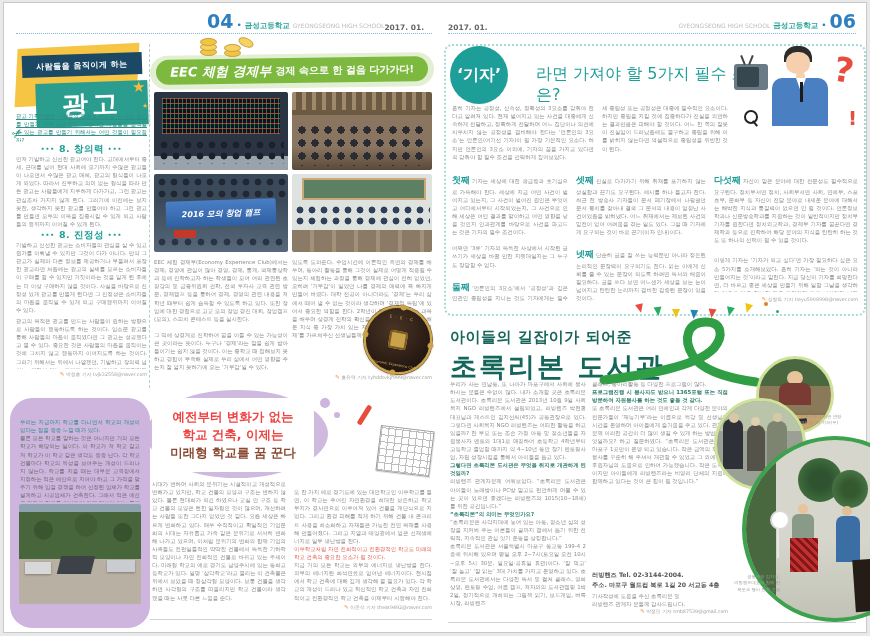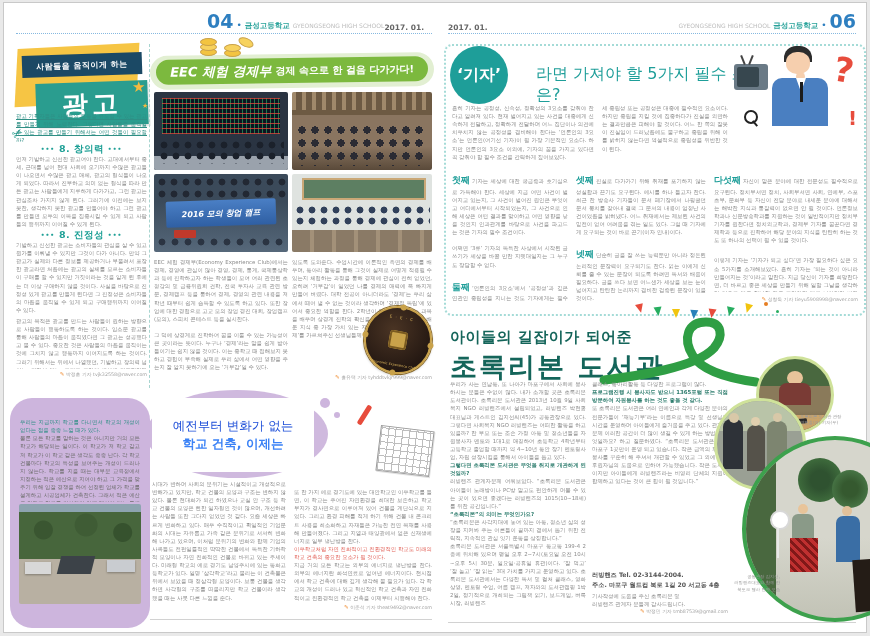--- a/index.html
+++ b/index.html
@@ -147,22 +147,23 @@
   </div>
   <div class="photo" style="left:9px;top:106px;width:122px;height:100;height:100px;background:linear-gradient(180deg,#8da4b0 0 8%,#47663c 8% 55%,#b8b0a2 55%)">
     <div class="abs" style="left:0;top:6px;width:122px;height:50px;background-image:radial-gradient(circle at 20% 40%,#3a5631 0 9px,transparent 10px),radial-gradient(circle at 55% 30%,#3f5c35 0 11px,transparent 12px),radial-gradient(circle at 85% 45%,#36522e 0 9px,transparent 10px)"></div>
     <div class="abs" style="left:40px;top:52px;width:34px;height:18px;background:#3c4248;transform:skewX(-14deg)"></div>
     <div class="abs" style="left:6px;top:58px;width:26px;height:12px;background:#d8d8d8;box-shadow:0 1px 2px rgba(0,0,0,.3)"></div>
     <div class="abs" style="left:88px;top:56px;width:28px;height:12px;background:#c9ccd0;box-shadow:0 1px 2px rgba(0,0,0,.3)"></div>
   </div>
 </div>
 
 <div class="abs" style="left:152px;top:398px;width:162px;height:74px;background:#fff;border-radius:12px;display:flex;flex-direction:column;align-items:center;justify-content:center;line-height:1.45">
-  <span style="font-size:12.5px;font-weight:normal;color:#1d4ed8">예전부터 변화가 없는</span>
-  <span style="font-size:12.5px;font-weight:bold;color:#3b82f6">학교 건축, 이제는</span>
+  <span style="font-size:12.5px;font-weight:bold;color:#ef4444">예전부터 변화가 없는</span>
+  <span style="font-size:12.5px;font-weight:bold;color:#ef4444">학교 건축, 이제는</span>
+  <span style="font-size:12.5px;font-weight:bold;color:#8a4a33">미래형 학교를 꿈 꾼다</span>
 </div>
 <div class="abs" style="left:320px;top:398px;width:10px;height:10px;border-radius:50%;background:#cdb5dd"></div>
 <div class="abs" style="left:334px;top:412px;width:6px;height:6px;border-radius:50%;background:#cdb5dd"></div>
 <div class="abs" style="left:362px;top:404px;width:5px;height:22px;background:#e74c3c;transform:rotate(32deg);border-radius:2px"></div>
 <div class="abs" style="left:378px;top:428px;width:52px;height:44px;background:#fff;border:1px solid #9a9a9a;background-image:repeating-linear-gradient(0deg,#bdbdbd 0 1px,transparent 1px 7px),repeating-linear-gradient(90deg,#bdbdbd 0 1px,transparent 1px 7px);transform:rotate(7deg);box-shadow:1px 1px 0 rgba(0,0,0,.12)"></div>
 
 <div class="abs bt" style="left:152px;top:480px;width:134px;height:135px">시대가 변하며 사회의 분위기는 시설적이고 개성적으로 변해가고 있지만, 학교 건물의 모양과 구조는 변하지 않았다. 물론 현대화가 되긴 하였으나 교실 안 구조 등 학교 건물의 모양은 뻔한 일자형인 것이 많으며, 개선하려는 사람들 또한 그다지 없었던 것 같다. 요즘 세상은 빠르게 변화하고 있다. 매우 수직적이고 획일적인 기업문화의 시대는 자유롭고 가족 같은 분위기로 서서히 변화해 나가고 있으며, 이처럼 분위기의 변화와 함께 기업의 사옥들도 천편일률적인 딱딱한 건물에서 독특한 기하학적 모양이나 자연 친화적인 건물로 바뀌고 있는 추세이다. 미래형 학교의 예로 경기도 남양주시에 있는 동화고등학교가 있다. 일명 ‘삼각학교’라고 불리는 이 건축물은 위에서 보았을 때 정삼각형 모양이다. 보통 건물을 생각하면 사각형의 구조를 떠올리지만 학교 건물이라 생각했을 때는 사뭇 다른 느낌을 준다.</div>
 <div class="abs bt" style="left:294px;top:480px;width:138px;height:122px">
   <span>또 한 가지 예로 경기도에 있는 대안학교인 이우학교를 들면, 이 학교는 주어진 자연환경을 최대한 보존하고 학교 부지가 경사면으로 이루어져 있어 건물을 계단식으로 지었다. 그리고 환경 피해를 적게 하기 위해 건물 내 콘크리트 사용을 최소화하고 자재들은 가능한 천연 목재를 사용해 만들어졌다. 그리고 지열과 태양광에서 얻은 신재생에너지로 일부 냉난방을 한다.</span>
   <span class="hl">이우학교처럼 자연 친화적이고 친환경적인 학교도 미래의 학교 건축의 중요한 요소가 될 것이다.</span>

